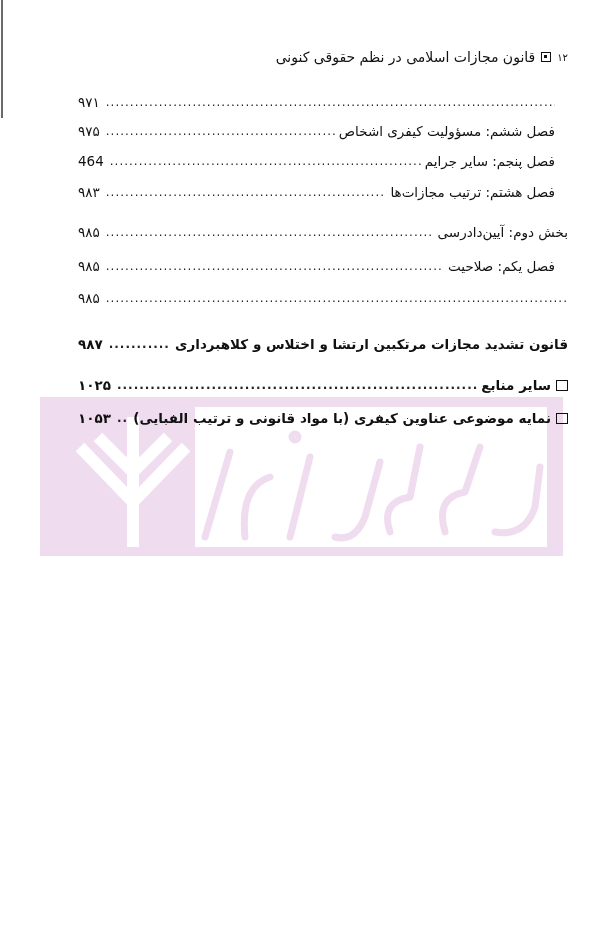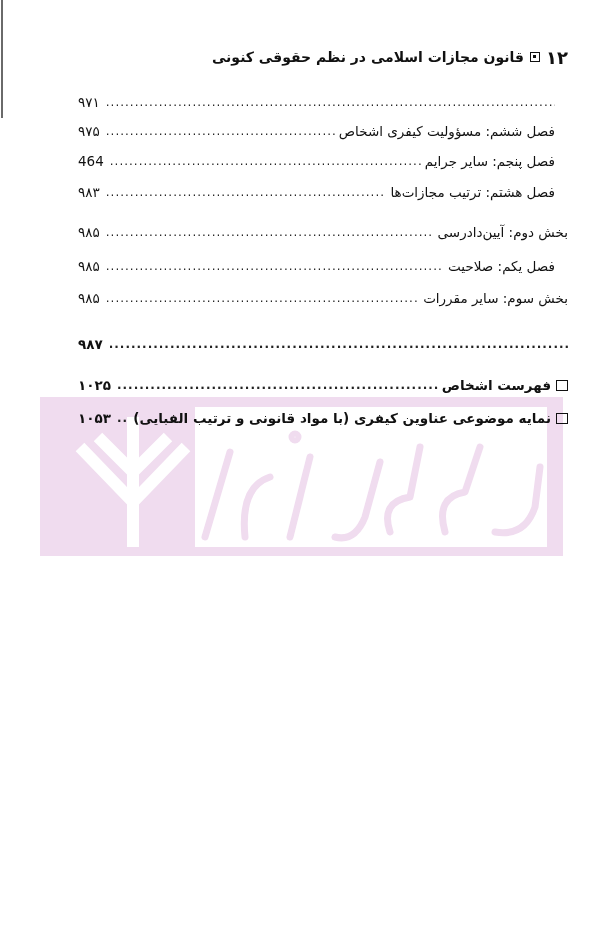--- a/index.html
+++ b/index.html
@@ -1,24 +1,24 @@
 <!DOCTYPE html>
 <html><head>
 <meta charset="utf-8">
 <style>
   html, body { margin:0; padding:0; }
   body { width:600px; height:952px; background:#ffffff; position:relative; overflow:hidden;
          font-family:"DejaVu Sans", sans-serif; color:#111; }
   .edge-line { position:absolute; left:1px; top:0; width:2px; height:118px; background:#6a6a6a; }
   .header { position:absolute; right:32px; top:46px; height:22px; display:flex; flex-direction:row-reverse;
             align-items:center; gap:6px; direction:ltr; }
-  .header .pnum { font-weight:bold; font-size:18px; }
+  .header .pnum { font-weight:normal; font-size:10px; }
   .header .marker { width:10px; height:10px; border:1.5px solid #111; box-sizing:border-box; position:relative; }
   .header .marker::after { content:""; position:absolute; left:2px; top:2px; width:3px; height:3px; background:#111; }
-  .header .title { font-weight:bold; font-size:14px; direction:rtl; }
+  .header .title { font-weight:normal; font-size:14px; direction:rtl; }
   .toc-row { position:absolute; left:78px; height:22px; display:flex; align-items:center; direction:rtl; font-size:13.5px; }
   .toc-row .label { white-space:nowrap; padding-left:4px; }
   .toc-row .dots { flex:1; overflow:hidden; white-space:nowrap; letter-spacing:1px; color:#222; direction:ltr; text-align:right; font-size:12px; }
   .toc-row .page { white-space:nowrap; padding-right:6px; direction:ltr; }
   .toc-row.bold { font-weight:bold; }
   .toc-row .checkbox { width:12px; height:11px; border:1.5px solid #111; box-sizing:border-box; margin-left:5px; flex:none; }
   .watermark { position:absolute; left:40px; top:397px; width:523px; height:159px; background:#f0dcef; }
   .wm-tree { position:absolute; left:28px; top:20px; width:130px; height:130px; }
   .wm-box { position:absolute; left:155px; top:10px; width:352px; height:140px; background:#ffffff; }
   .wm-text { position:absolute; left:0; top:0; width:100%; height:100%; }
@@ -57,26 +57,26 @@
   <span class="label">بخش دوم: آیین‌دادرسی</span>
   <span class="dots">................................................................................................................</span>
   <span class="page">۹۸۵</span>
 </div>
 <div class="toc-row" style="top:255px; right:45px;">
   <span class="label">فصل یکم: صلاحیت</span>
   <span class="dots">................................................................................................................</span>
   <span class="page">۹۸۵</span>
 </div>
 <div class="toc-row" style="top:287px; right:32px;">
-  <span class="label">بخش سوم: سایر مقررات</span>
   <span class="dots">................................................................................................................</span>
   <span class="page">۹۸۵</span>
 </div>
 
 <div class="toc-row bold" style="top:333px; right:32px;">
+  <span class="label">قانون تشدید مجازات مرتکبین ارتشا و اختلاس و کلاهبرداری</span>
   <span class="dots">................................................................................................................</span>
   <span class="page">۹۸۷</span>
 </div>
 
 <div class="watermark">
   <svg class="wm-tree" viewBox="0 0 130 130">
     <g stroke="#ffffff" stroke-width="12" fill="none" stroke-linecap="butt">
       <line x1="65" y1="0" x2="65" y2="130"></line>
       <polyline points="12,30 65,85 118,30"></polyline>
       <polyline points="30,20 65,55 100,20"></polyline>
@@ -93,21 +93,21 @@
         <path d="M195 125 Q185 95 215 90 L225 40"></path>
         <path d="M250 125 Q240 90 270 85 L285 40"></path>
         <path d="M300 125 Q330 130 340 100 L345 60"></path>
       </g>
     </svg>
   </div>
 </div>
 
 <div class="toc-row bold" style="top:374px; right:32px; font-weight:bold;">
   <span class="checkbox"></span>
-  <span class="label">فهرست اشخاص</span>
+  <span class="label">سایر منابع</span>
   <span class="dots">................................................................................................................</span>
   <span class="page">۱۰۲۵</span>
 </div>
 <div class="toc-row bold" style="top:407px; right:32px; z-index:2;">
   <span class="checkbox"></span>
   <span class="label">نمایه موضوعی عناوین کیفری (با مواد قانونی و ترتیب الفبایی)</span>
   <span class="dots">................................................................................................................</span>
   <span class="page">۱۰۵۳</span>
 </div>
 

